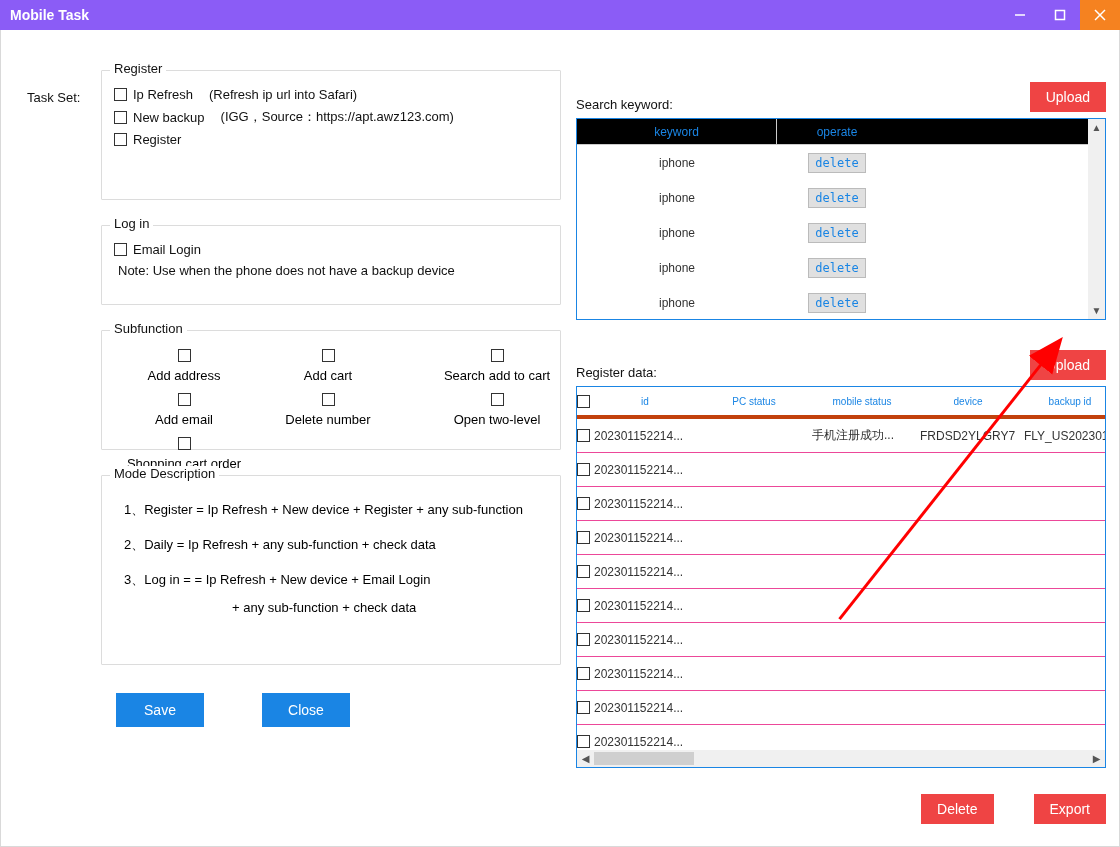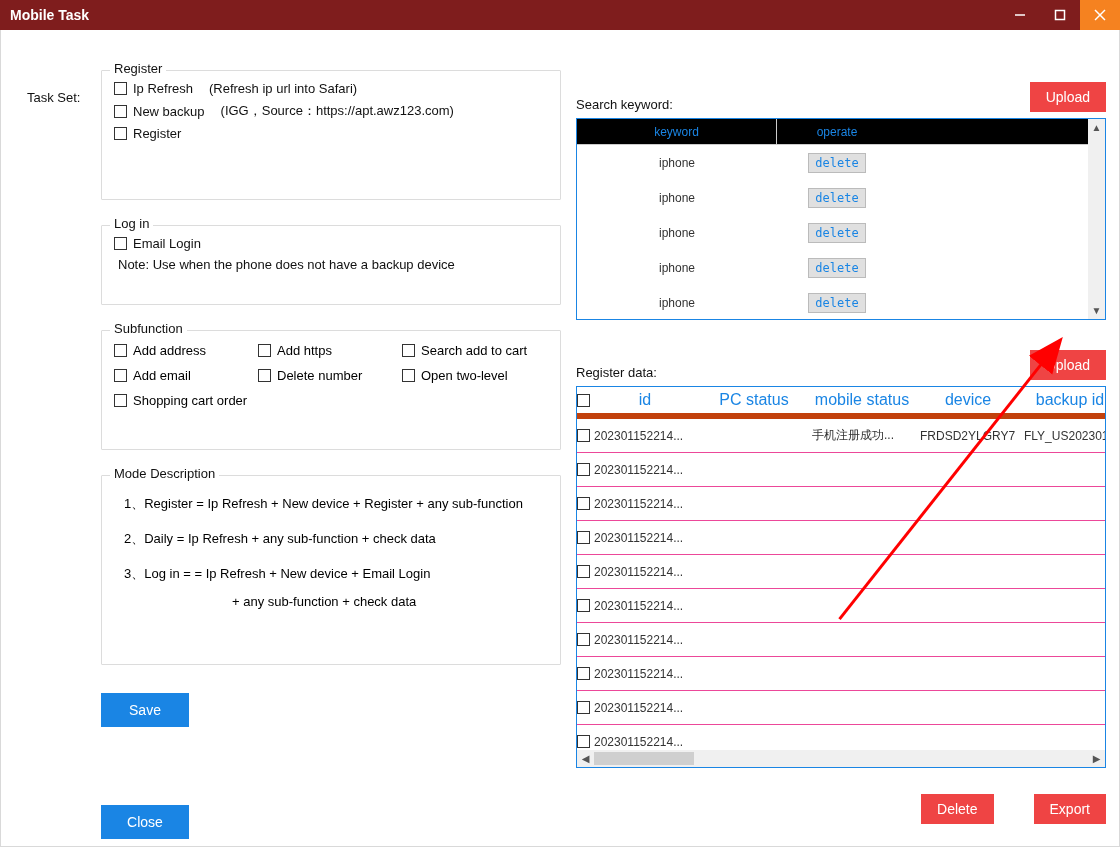--- a/index.html
+++ b/index.html
@@ -1,51 +1,51 @@
 <!DOCTYPE html>
 <html><head>
 <meta charset="utf-8">
 <style>
   * { box-sizing: border-box; font-family: "Segoe UI", Arial, sans-serif; }
   html, body { margin: 0; padding: 0; background: #fff; }
   .window { width: 1120px; height: 847px; position: relative; }
   .titlebar {
-    height: 30px; background: #7f1d1d; color: #fff; display: flex;
+    height: 30px; background: #8b5cf6; color: #fff; display: flex;
     align-items: center; justify-content: space-between; font-size: 14px;
     font-weight: 600; padding-left: 10px;
   }
   .titlebar .controls { display: flex; height: 100%; }
   .titlebar .ctl {
     width: 40px; height: 30px; display: flex; align-items: center;
     justify-content: center; color: #fff; cursor: pointer;
   }
   .titlebar .ctl.close { background: #f58220; }
   .titlebar .ctl svg { display: block; }
   .body {
     position: absolute; top: 30px; left: 0; right: 0; bottom: 0;
     border-right: 1px solid #d9d9d9; border-bottom: 1px solid #d9d9d9; border-left: 1px solid #d9d9d9;
   }
   .left-col { position: absolute; left: 26px; top: 40px; width: 540px; }
   .tasklabel { position: absolute; left: 26px; top: 60px; font-size: 13px; color:#111; }
   .groupbox {
     position: relative; border: 1px solid #dcdcdc; border-radius: 1px;
-    padding: 4px 12px 12px 12px; margin-bottom: 25px;
+    padding: 10px 12px 12px 12px; margin-bottom: 25px;
   }
   .groupbox .legend {
     position: absolute; top: -10px; left: 8px; background: #fff;
     padding: 0 4px; font-size: 13px; color: #111;
   }
   .row { display: flex; align-items: center; gap: 6px; margin: 6px 0; font-size: 13px; color: #111; }
   .chk { width: 13px; height: 13px; border: 1px solid #333; background:#fff; display:inline-block; flex-shrink:0; }
-  .chk-line { display:flex; align-items:center; gap:6px; }
+  .chk-line { display:flex; align-items:center; gap:6px;flex-direction:column; }
   .hint { margin-left: 10px; font-size: 13px; }
   .subgrid { display: grid; grid-template-columns: 140px 140px 190px; row-gap: 10px; column-gap: 4px; font-size: 13px; }
   .desc-list { font-size: 13px; line-height: 1.6; }
   .desc-list .item { margin: 14px 0; }
-  .footer-btns { display:flex; gap: 78px; margin-top: 28px; margin-left:0;flex-direction:column; }
+  .footer-btns { display:flex; gap: 58px; margin-top: 28px; margin-left:15px; }
   .btn-primary {
     background:#1a85e4; color:#fff; width:88px; height:34px; border:none;
     font-size:14px; cursor:pointer;
   }
   .btn-orange {
     background:#ef4444; color:#fff; height:30px; padding:0 16px; border:none;
     font-size:14px; cursor:pointer; min-width:66px;
   }
   .right-col { position:absolute; left:575px; top:28px; width: 530px; }
   .section-label { font-size:13px; color:#111; }
@@ -65,21 +65,21 @@
   .kw-row .kw-col2 { border:none; }
   .del-btn {
     background:#e0e0e0; border:1px solid #bbb; color:#1a85e4;
     font-family: Consolas, monospace; font-size:12px; padding:2px 6px; cursor:pointer;
   }
 
   .reg-panel {
     border:1px solid #1a85e4; margin-top:6px; height:382px; position:relative; overflow:hidden;
   }
   .reg-table { position:absolute; left:0; right:0; top:0; bottom:20px; }
-  .reg-header { display:flex; align-items:center; height:32px; border-bottom:6px solid #c2410c; font-family: Consolas, monospace; font-size:16px; color:#1a85e4;justify-content:space-between; }
+  .reg-header { display:flex; align-items:center; height:32px; border-bottom:4px solid #c2410c; font-family: Consolas, monospace; font-size:10px; color:#1a85e4;justify-content:space-between; }
   .reg-header .rc-chk { width:30px; display:flex; justify-content:center; }
   .reg-header .rc { flex:0 0 auto; text-align:center; }
   .rc-id { width:110px; }
   .rc-pc { width:108px; }
   .rc-mob { width:108px; }
   .rc-dev { width:104px; }
   .rc-bk { width:100px; }
   .reg-row { display:flex; align-items:center; height:34px; border-bottom:1px solid #ec4899; font-family: Consolas, monospace; font-size:12px; color:#333; }
   .reg-row .rc-chk { width:30px; display:flex; justify-content:center; }
   .reg-row .rc { flex:0 0 auto; text-align:left; padding-left:4px; overflow:hidden; white-space:nowrap; }
@@ -152,21 +152,21 @@
 
       <div class="groupbox" style="height:120px;">
         <div class="legend">Subfunction</div>
         <div class="subgrid" style="margin-top:8px;">
           <div class="chk-line">
               <span class="chk"></span>
               <span>Add address</span>
             </div>
           <div class="chk-line">
               <span class="chk"></span>
-              <span>Add https</span>
+              <span>Add cart</span>
             </div>
           <div class="chk-line">
               <span class="chk"></span>
               <span>Search add to cart</span>
             </div>
           <div class="chk-line">
               <span class="chk"></span>
               <span>Add email</span>
             </div>
           <div class="chk-line">

